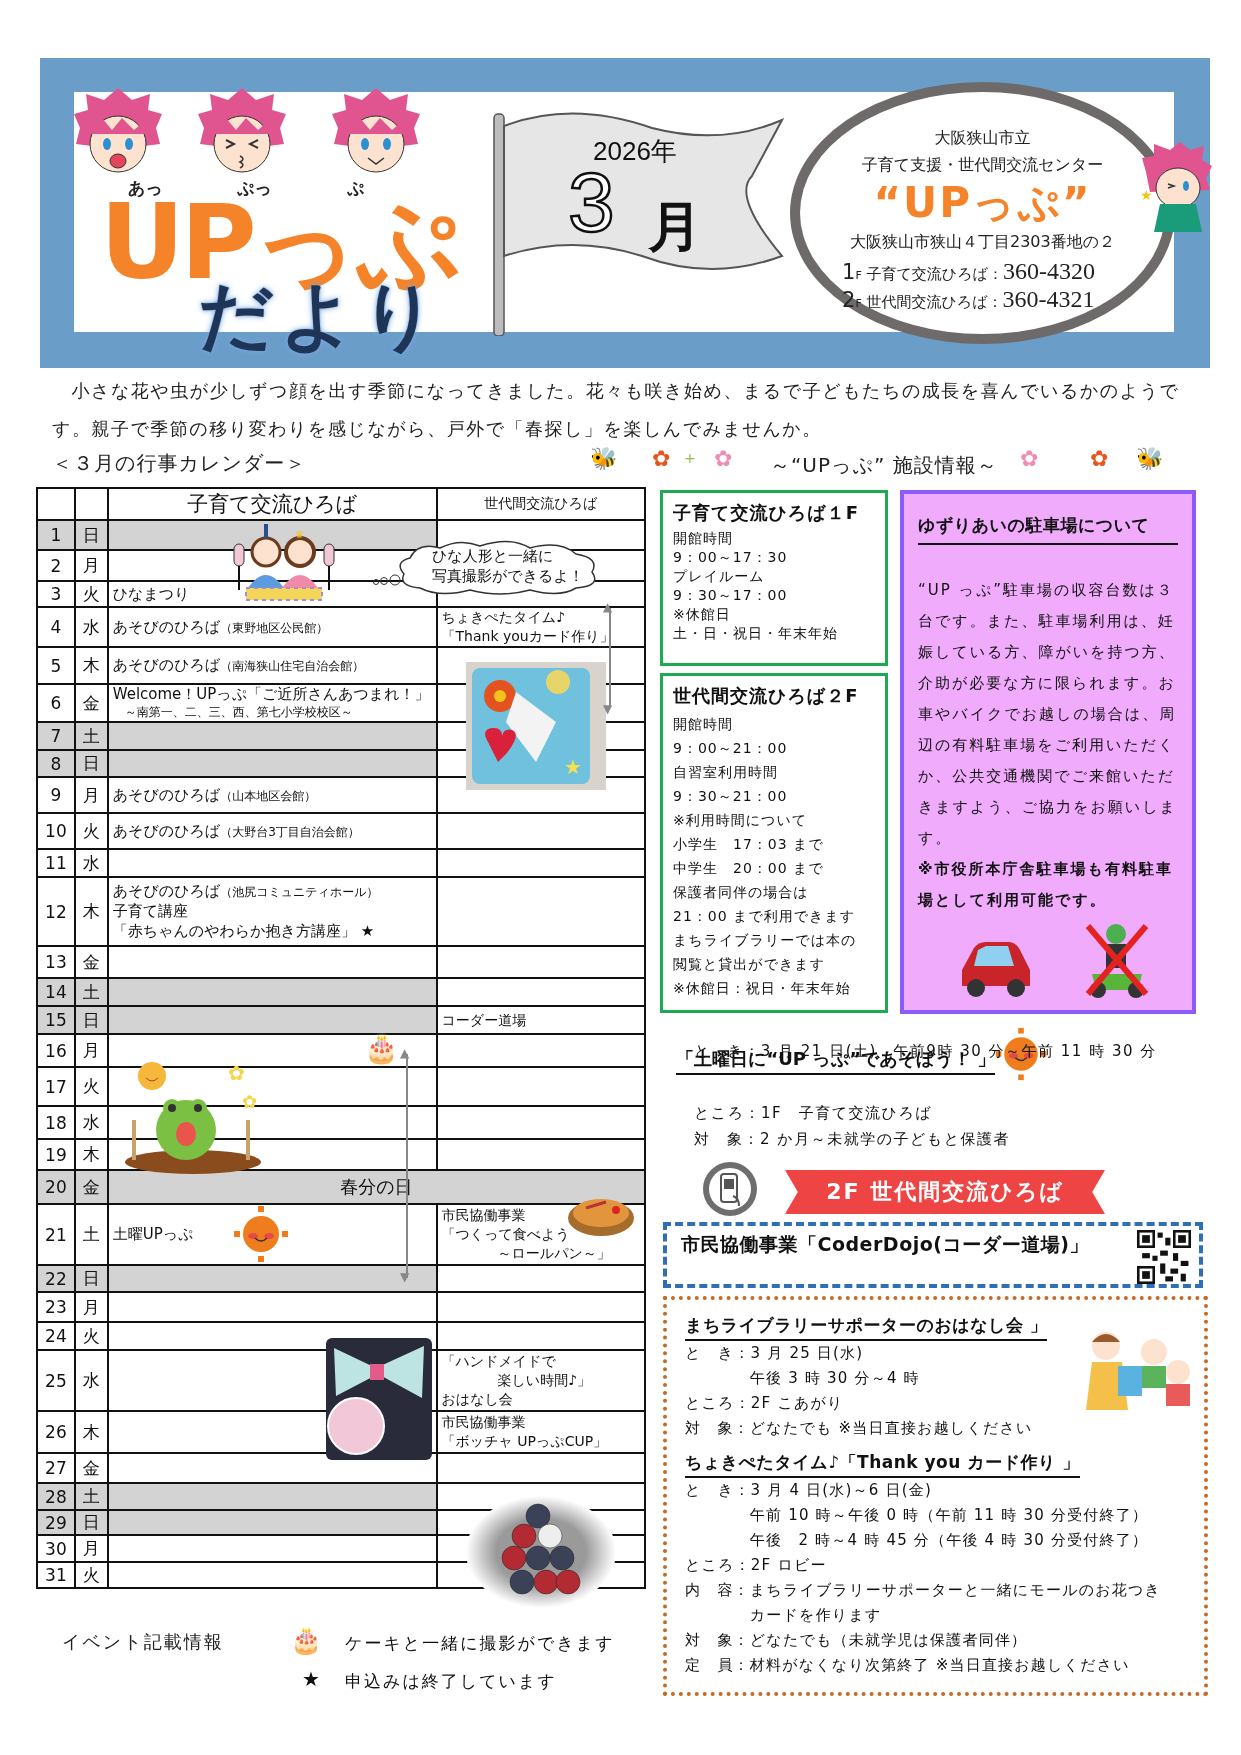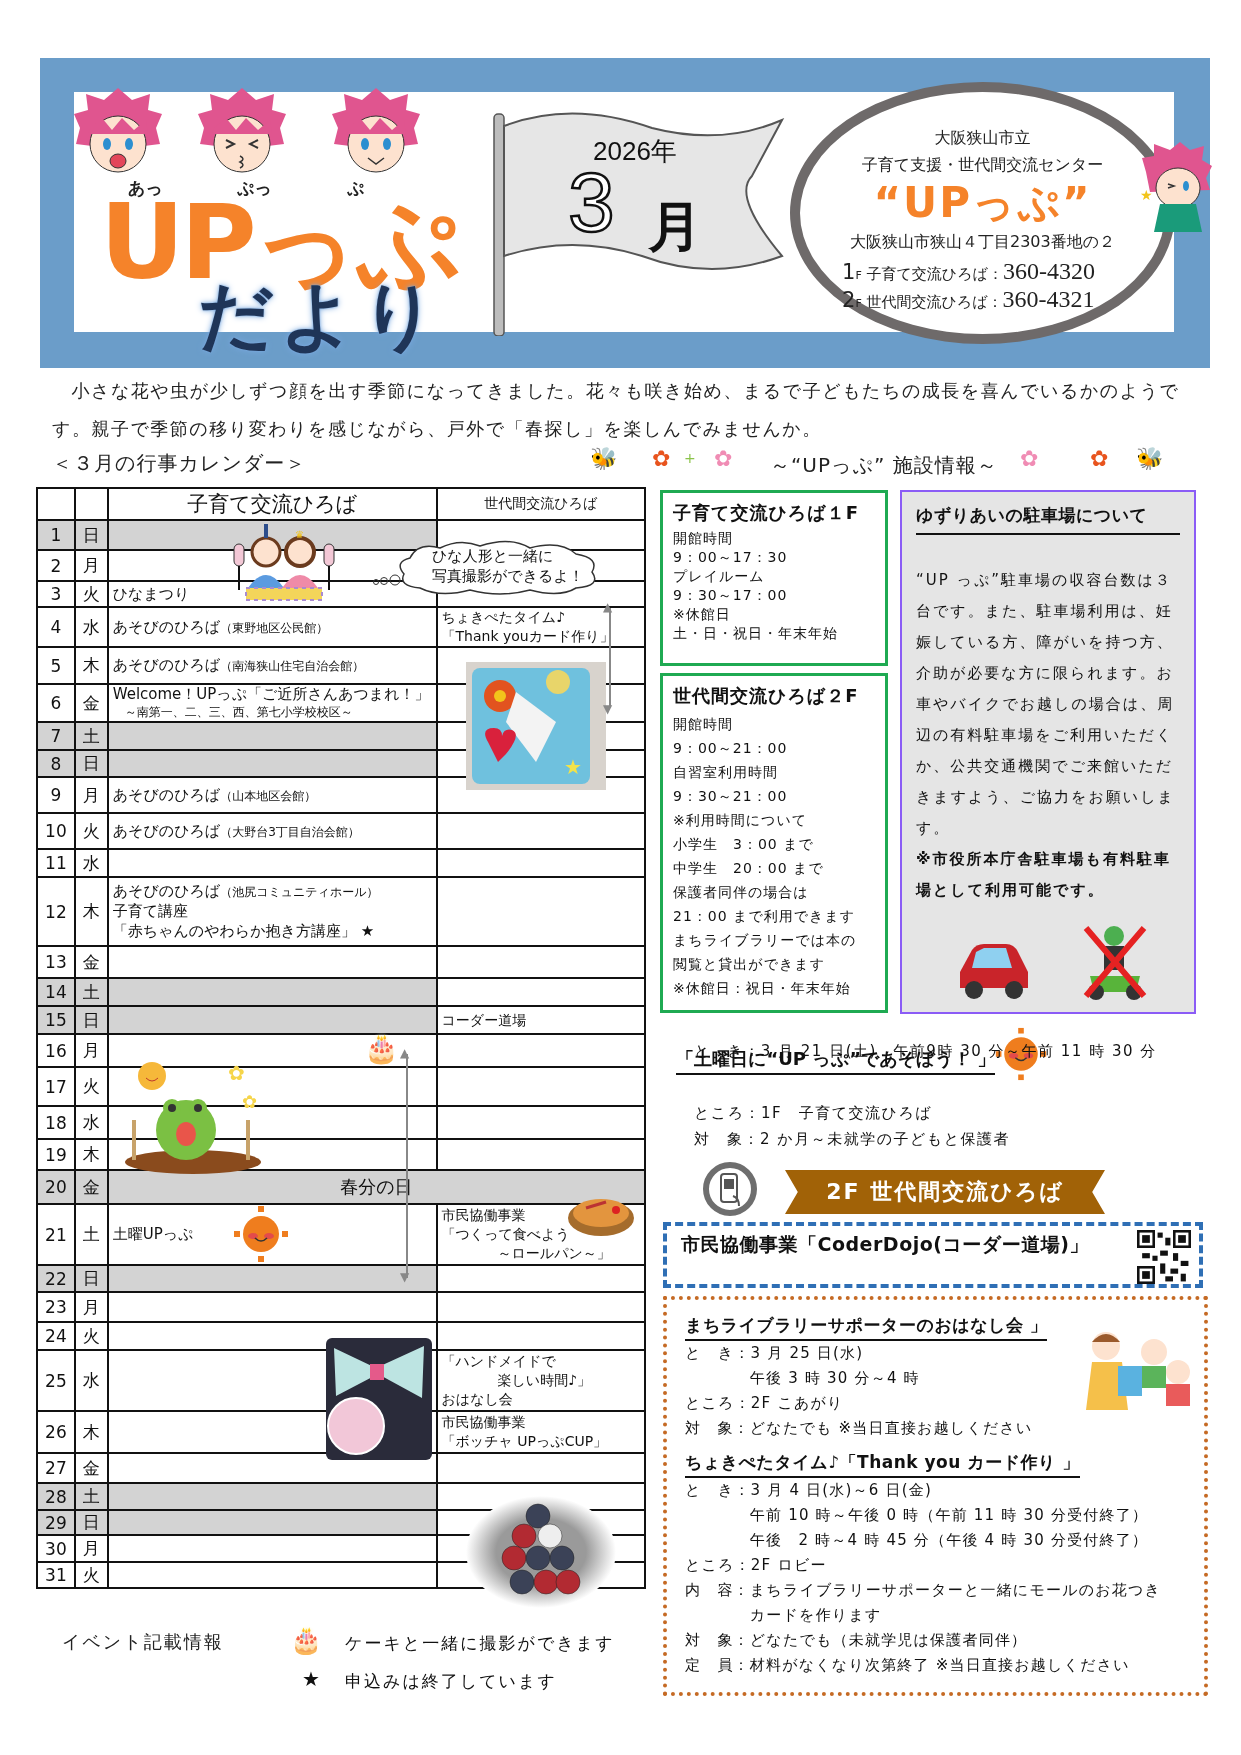--- a/index.html
+++ b/index.html
@@ -48,31 +48,31 @@
   .ev-legend { left: 62px; top: 1630px; font-size: 18px; color: #222; letter-spacing: 2px; }
   .ev-cake { left: 290px; top: 1625px; font-size: 26px; }
   .ev-cake-text { left: 345px; top: 1632px; font-size: 17px; letter-spacing: 2px; }
   .ev-star { left: 302px; top: 1667px; font-size: 20px; }
   .ev-star-text { left: 345px; top: 1670px; font-size: 17px; letter-spacing: 2px; }
 
   
   .fac-title { left: 770px; top: 452px; font-size: 20px; color: #222; letter-spacing: 1px; }
   .deco { font-size: 22px; }
   .box-green { border: 3px solid #1faa52; background: #fff; padding: 8px 10px; }
-  .box-blue { border: 2px solid #8b5cf6; background: #e5e5e5; padding: 12px 14px; }
+  .box-blue { border: 4px solid #8b5cf6; background: #f0abfc; padding: 20px 14px; }
   .box-title { font-size: 18px; font-weight: bold; letter-spacing: 1px; margin-bottom: 4px; }
   .box-line { font-size: 14px; line-height: 24px; letter-spacing: 1px; }
   .park-title { font-size: 17px; font-weight: bold; border-bottom: 2px solid #111; padding-bottom: 6px; letter-spacing: 0.5px; }
   .park-body { font-size: 15px; line-height: 31px; letter-spacing: 2px; margin-top: 30px; }
   .park-bold { font-weight: bold; }
 
   .sat-title { left: 676px; top: 1047px; font-size: 18px; font-weight: bold; border-bottom: 2px solid #111; padding-bottom: 2px; }
   .sat-line { font-size: 15px; letter-spacing: 1.5px; }
 
-  .banner { left: 785px; top: 1170px; width: 320px; height: 44px; background: #a16207; clip-path: polygon(0 0, 100% 0, 96% 50%, 100% 100%, 0 100%, 4% 50%); color: #fff; font-size: 22px; font-weight: bold; text-align: center; line-height: 44px; letter-spacing: 2px; }
+  .banner { left: 785px; top: 1170px; width: 320px; height: 44px; background: #ef4444; clip-path: polygon(0 0, 100% 0, 96% 50%, 100% 100%, 0 100%, 4% 50%); color: #fff; font-size: 22px; font-weight: bold; text-align: center; line-height: 44px; letter-spacing: 2px; }
   .phone-circle { left: 703px; top: 1162px; width: 54px; height: 54px; border: 6px solid #6e6e6e; border-radius: 50%; background: #fff; }
 
   .coder-box { left: 663px; top: 1222px; width: 540px; height: 66px; border: 4px dashed #2f6fb5; padding: 6px 14px; }
   .coder-title { font-size: 19px; font-weight: bold; letter-spacing: 0.5px; }
   .coder-sub { font-size: 13px; margin-top: 4px; letter-spacing: 1px; }
   .qr { position: absolute; right: 8px; top: 4px; width: 54px; height: 54px; }
 
   .lib-box { left: 663px; top: 1296px; width: 545px; height: 400px; border: 4px dotted #c56a24; padding: 14px 18px; }
   .lib-title { font-size: 17px; font-weight: bold; border-bottom: 2px solid #111; display: inline-block; padding-bottom: 2px; letter-spacing: 0.5px; }
   .lib-line { font-size: 15px; line-height: 25px; letter-spacing: 1.2px; white-space: pre; }
@@ -487,21 +487,21 @@
     </div>
 </div>
 <div class="abs box-green" style="left:660px;top:673px;width:228px;height:340px;">
   <div class="box-title">世代間交流ひろば２F</div>
   <div id="f2-lines">
       <div class="box-line">開館時間</div>
       <div class="box-line">9：00～21：00</div>
       <div class="box-line">自習室利用時間</div>
       <div class="box-line">9：30～21：00</div>
       <div class="box-line">※利用時間について</div>
-      <div class="box-line">小学生　3：00 まで</div>
+      <div class="box-line">小学生　17：03 まで</div>
       <div class="box-line">中学生　20：00 まで</div>
       <div class="box-line">保護者同伴の場合は</div>
       <div class="box-line">21：00 まで利用できます</div>
       <div class="box-line">まちライブラリーでは本の</div>
       <div class="box-line">閲覧と貸出ができます</div>
       <div class="box-line">※休館日：祝日・年末年始</div>
     </div>
 </div>
 
 <div class="abs box-blue" style="left:900px;top:490px;width:296px;height:524px;">

